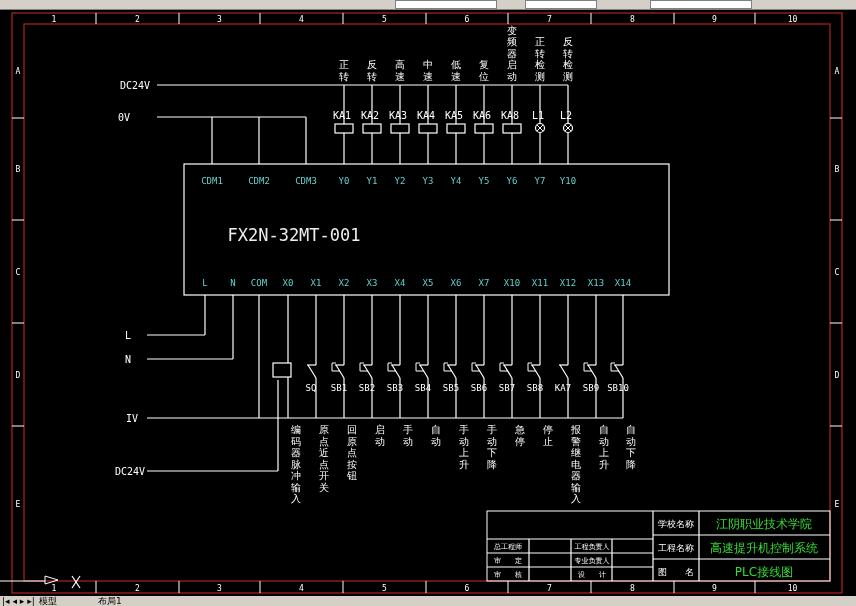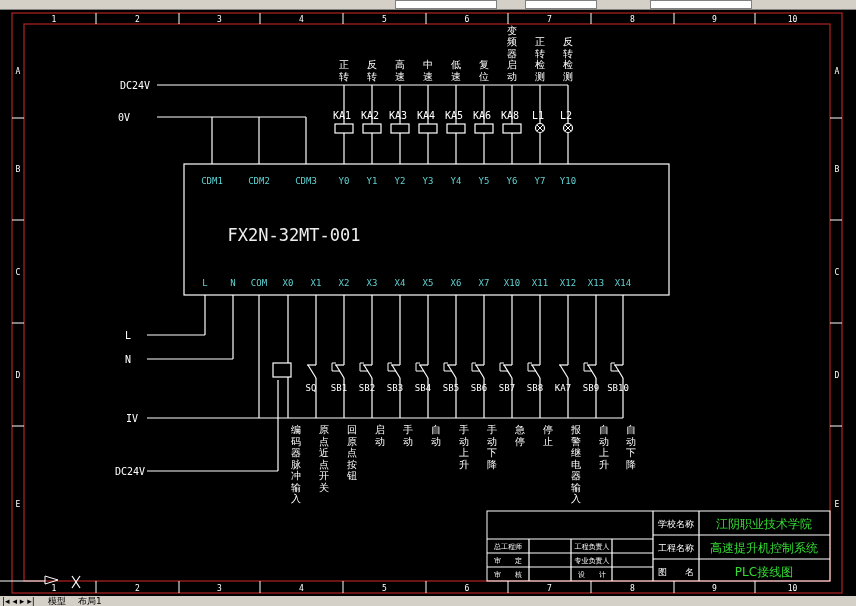--- a/index.html
+++ b/index.html
@@ -384,15 +384,15 @@
       <text x="764" y="576" fill="#33dd33" font-size="12" text-anchor="middle" class="cjk">PLC接线图</text>
       <line x1="0" y1="581" x2="45" y2="581" stroke="#ffffff" stroke-width="1.2"></line>
       <path d="M45,576 L58,580 L45,584 Z" fill="none" stroke="#ffffff" stroke-width="1"></path>
       <line x1="72" y1="576" x2="80" y2="588" stroke="#ffffff" stroke-width="1.2"></line>
       <line x1="80" y1="576" x2="72" y2="588" stroke="#ffffff" stroke-width="1.2"></line>
     </svg>
 </div>
 
 <div id="tabbar">
   <span style="left:2px">|◂ ◂ ▸ ▸|</span>
-  <span style="left:48px">模型</span>
-  <span style="left:78px">布局1</span>
+  <span style="left:39px">模型</span>
+  <span style="left:98px">布局1</span>
 </div>
 
 </body></html>

